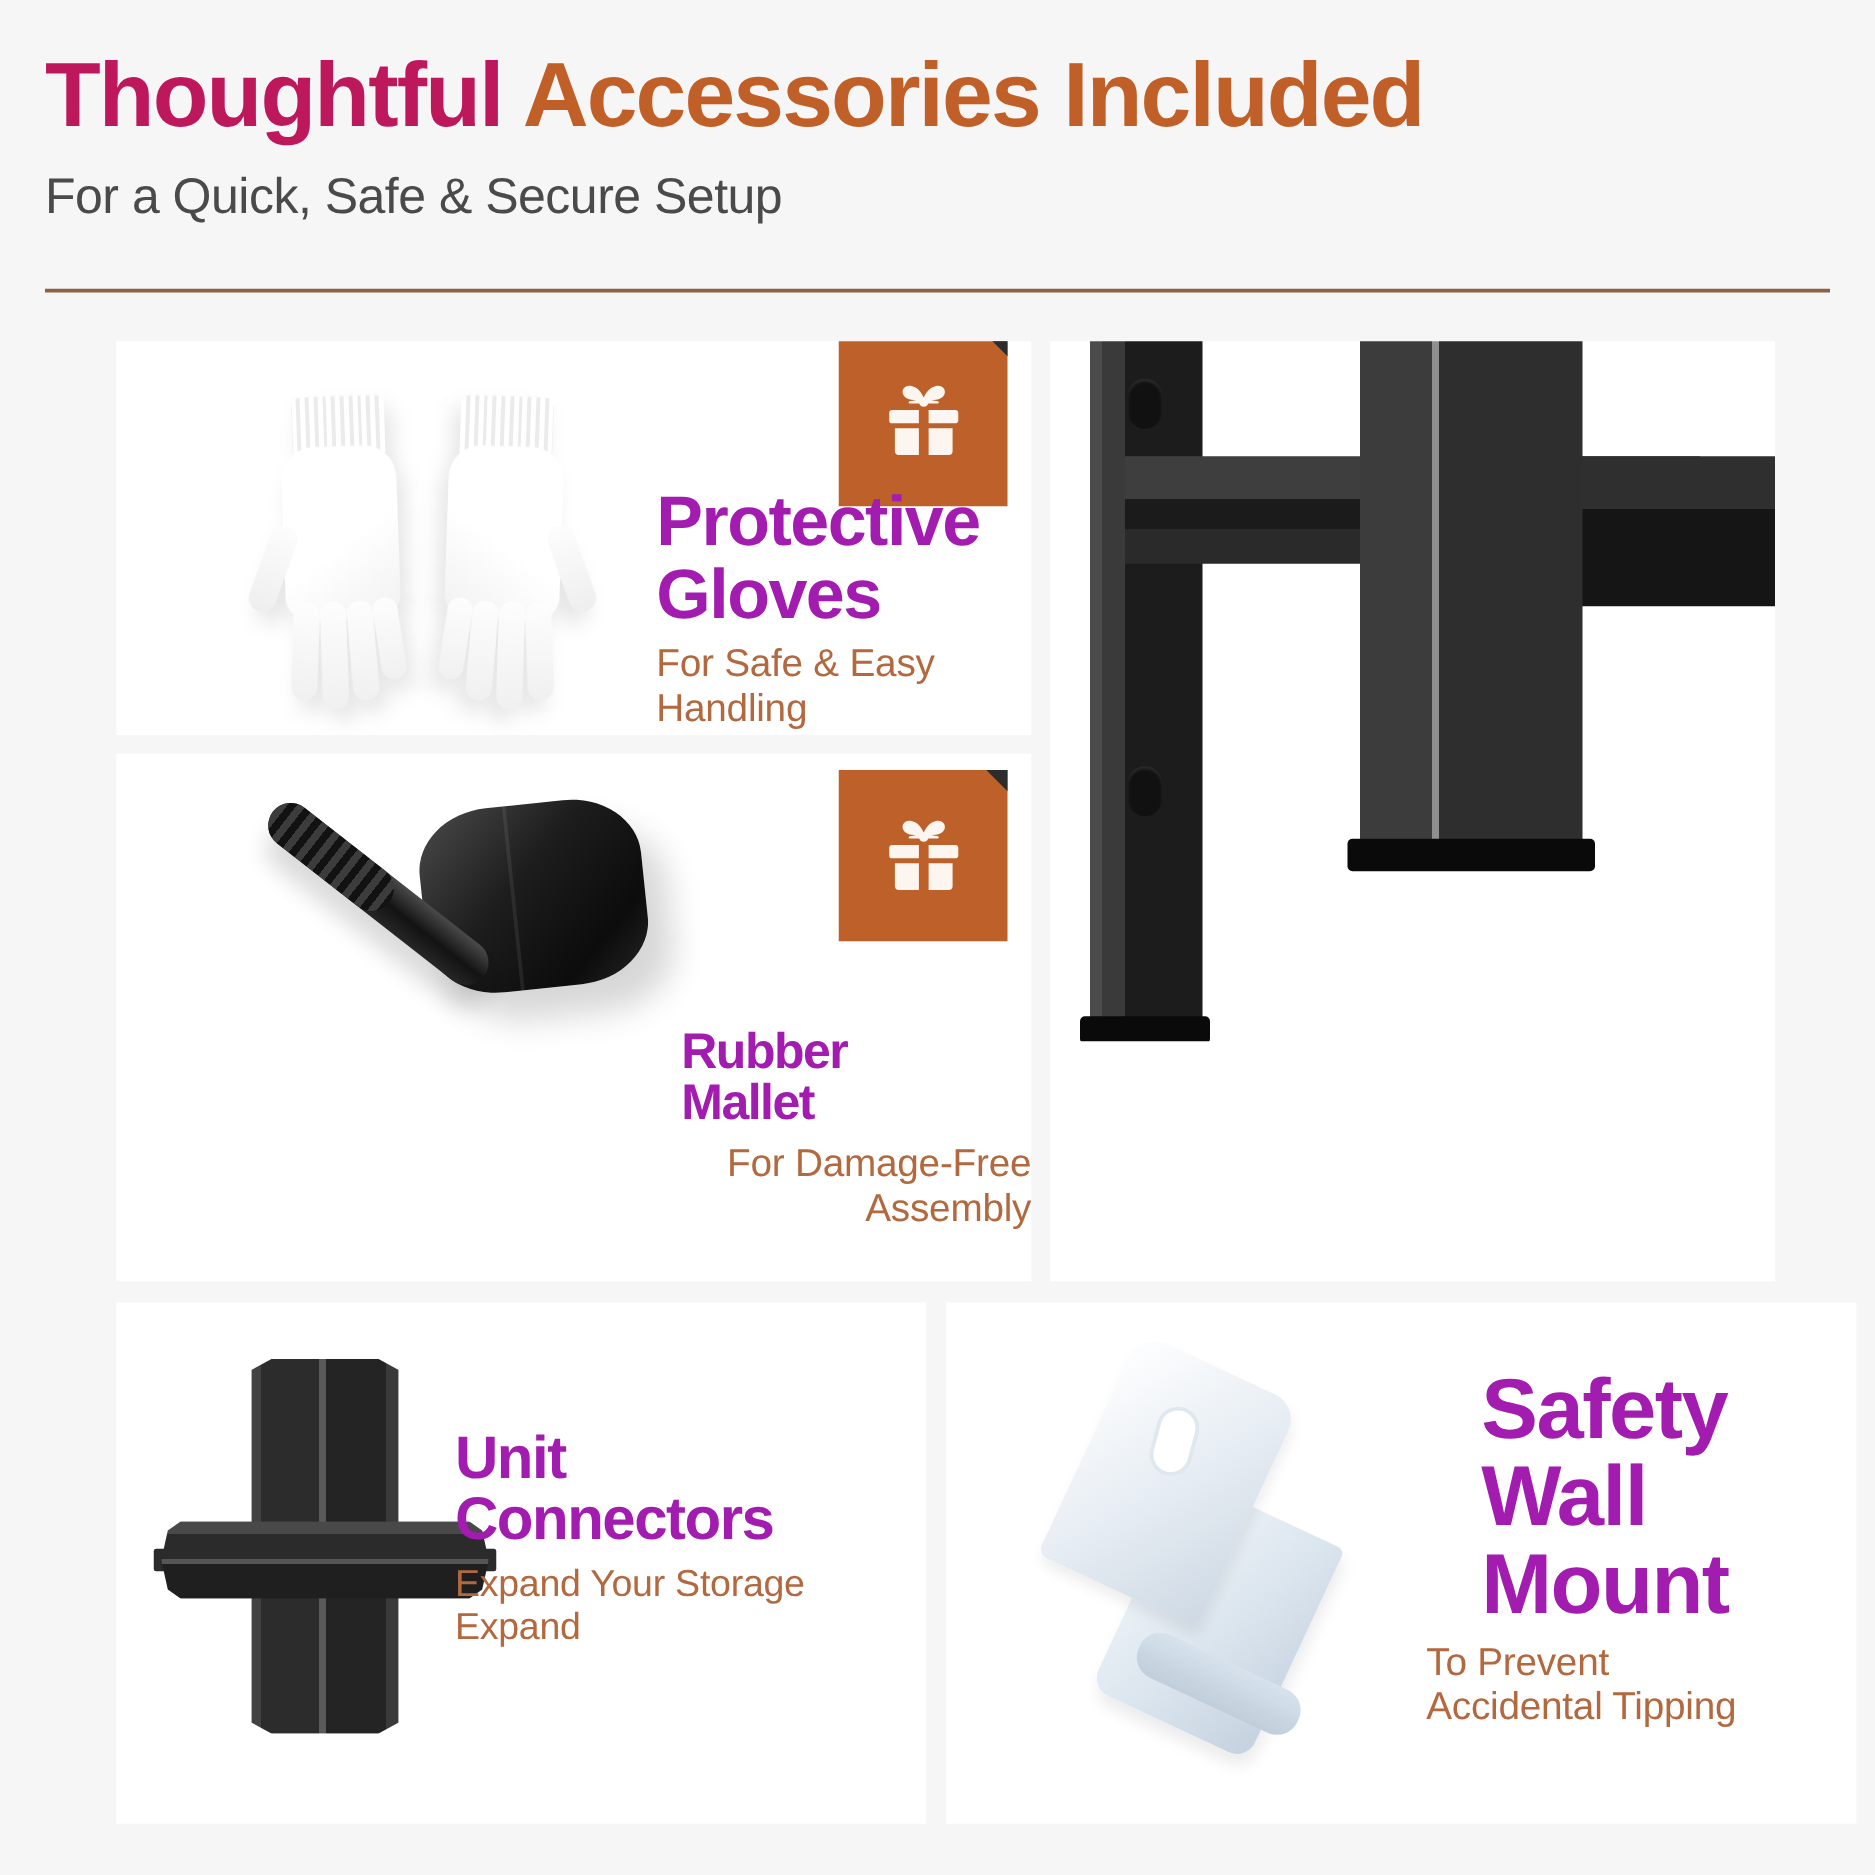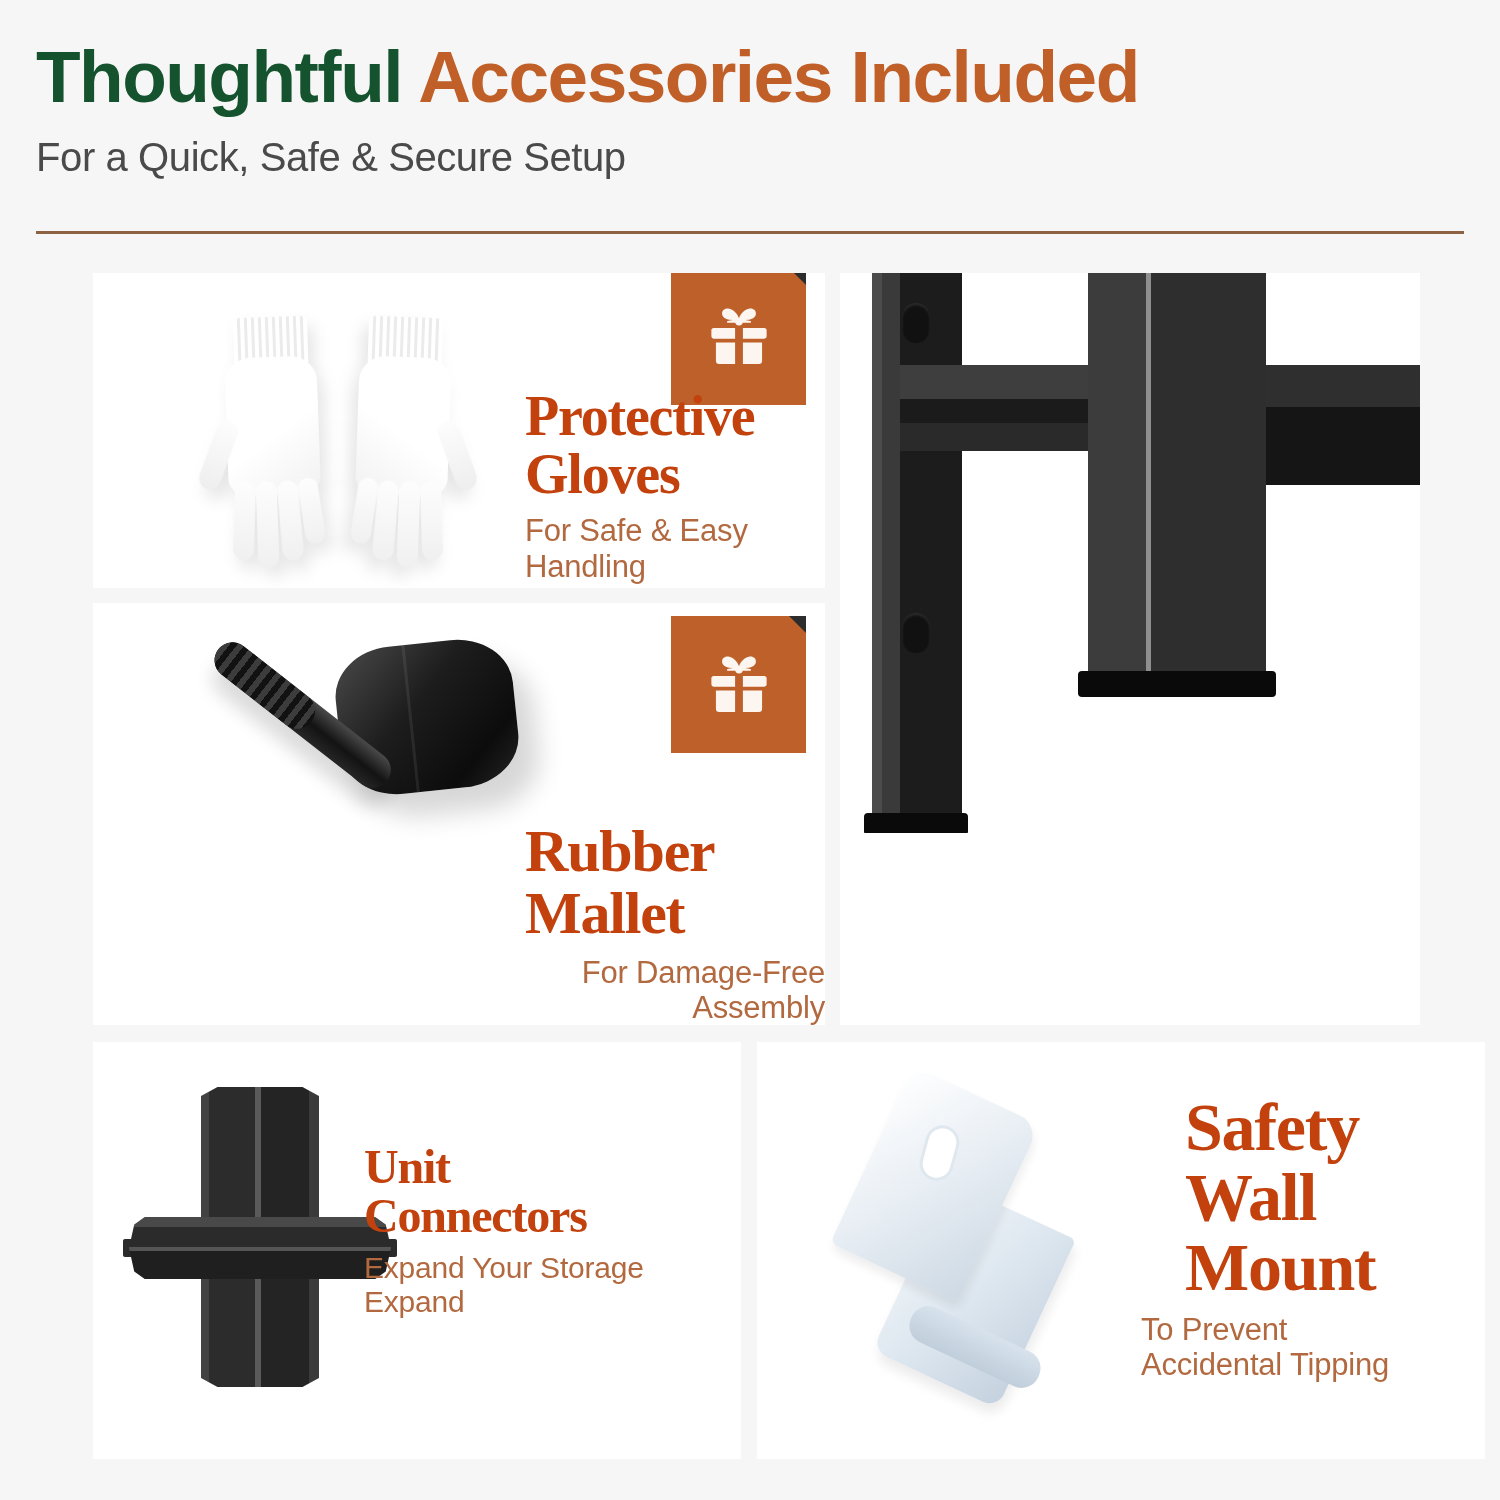--- a/index.html
+++ b/index.html
@@ -16,21 +16,21 @@
   
   .header { position: absolute; left: 36px; top: 40px; width: 1428px; }
 
   .title {
     font-size: 73px;
     font-weight: bold;
     letter-spacing: -1.5px;
     line-height: 1.0;
     white-space: nowrap;
   }
-  .title .dark { color: #14532d; }
+  .title .dark { color: #be185d; }
   .title .accent { color: #c05f28; }
 
   .subtitle {
     margin-top: 22px;
     font-size: 40px;
     color: #4a4a4a;
     letter-spacing: -0.4px;
     font-weight: 400;
   }
 
@@ -55,40 +55,39 @@
   
   .card-gloves    { left: 93px;  top: 273px;  width: 732px; height: 315px; }
   .card-mallet    { left: 93px;  top: 603px;  width: 732px; height: 422px; }
   .card-feet      { left: 840px; top: 273px;  width: 580px; height: 752px; }
   .card-connector { left: 93px;  top: 1042px; width: 648px; height: 417px; }
   .card-wallmount { left: 757px; top: 1042px; width: 728px; height: 417px; }
 
   
   .txt { position: absolute; }
   .headline {
-    color: #c2410c;
+    color: #a21caf;
     font-weight: bold;
     letter-spacing: -1.2px;
     line-height: 1.03;
-    font-family: Liberation Serif, serif;
   }
   .caption {
     color: #b2693f;
     font-weight: 400;
     letter-spacing: -0.2px;
     line-height: 1.14;
     margin-top: 10px;
   }
 
   .t-gloves     { left: 432px; top: 115px; }
   .t-gloves .headline { font-size: 56px; }
   .t-gloves .caption  { font-size: 31px; }
 
   .t-mallet     { left: 432px; top: 218px; }
-  .t-mallet .headline { font-size: 60px; }
+  .t-mallet .headline { font-size: 40px; margin-left: 20px; }
   .t-mallet .caption  { font-size: 31px; text-align: right; }
 
   .t-feet       { left: 45px;  top: 562px; }
   .t-feet .headline { font-size: 56px; }
   .t-feet .caption  { font-size: 30px; }
 
   .t-connector  { left: 271px; top: 100px; }
   .t-connector .headline { font-size: 48px; }
   .t-connector .caption  { font-size: 30px; }
 

